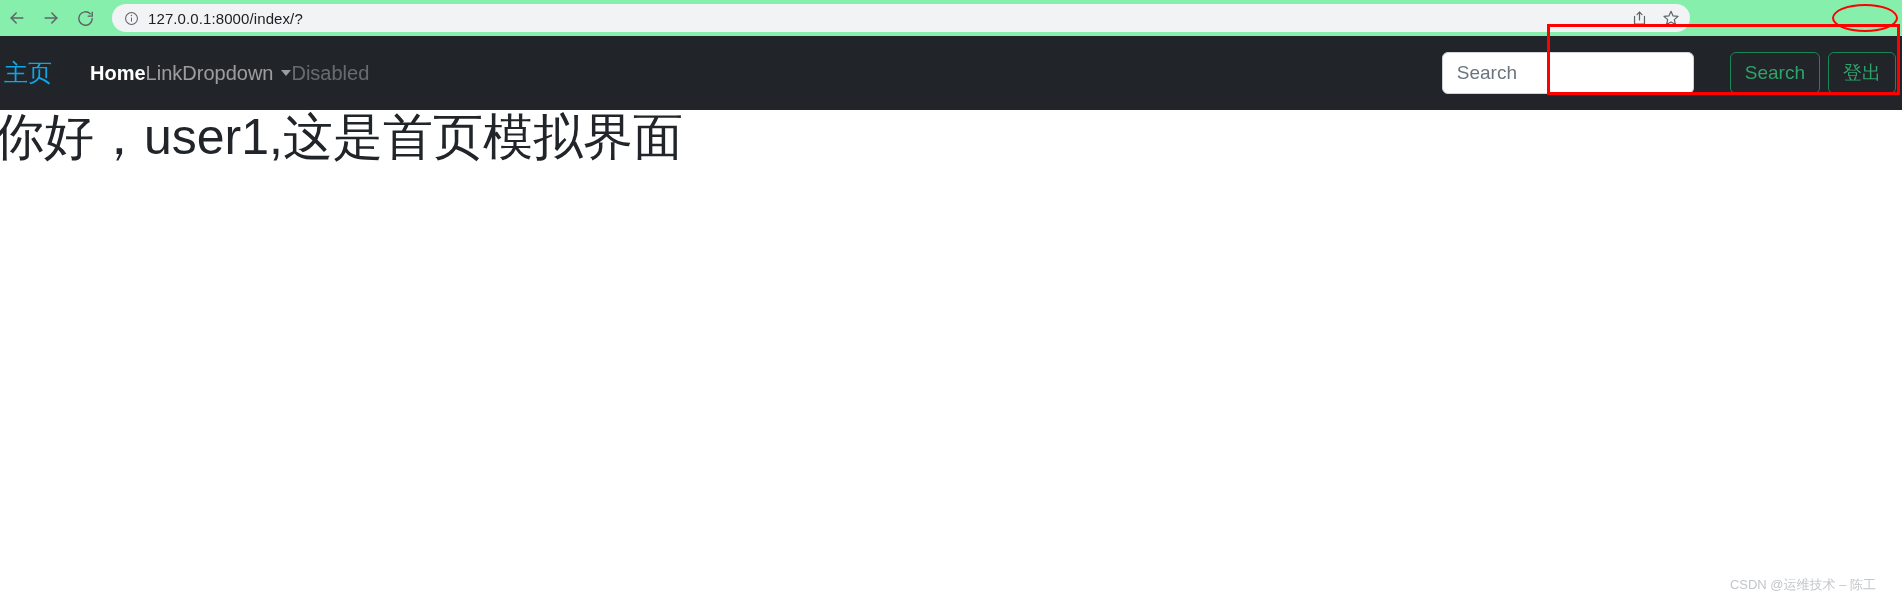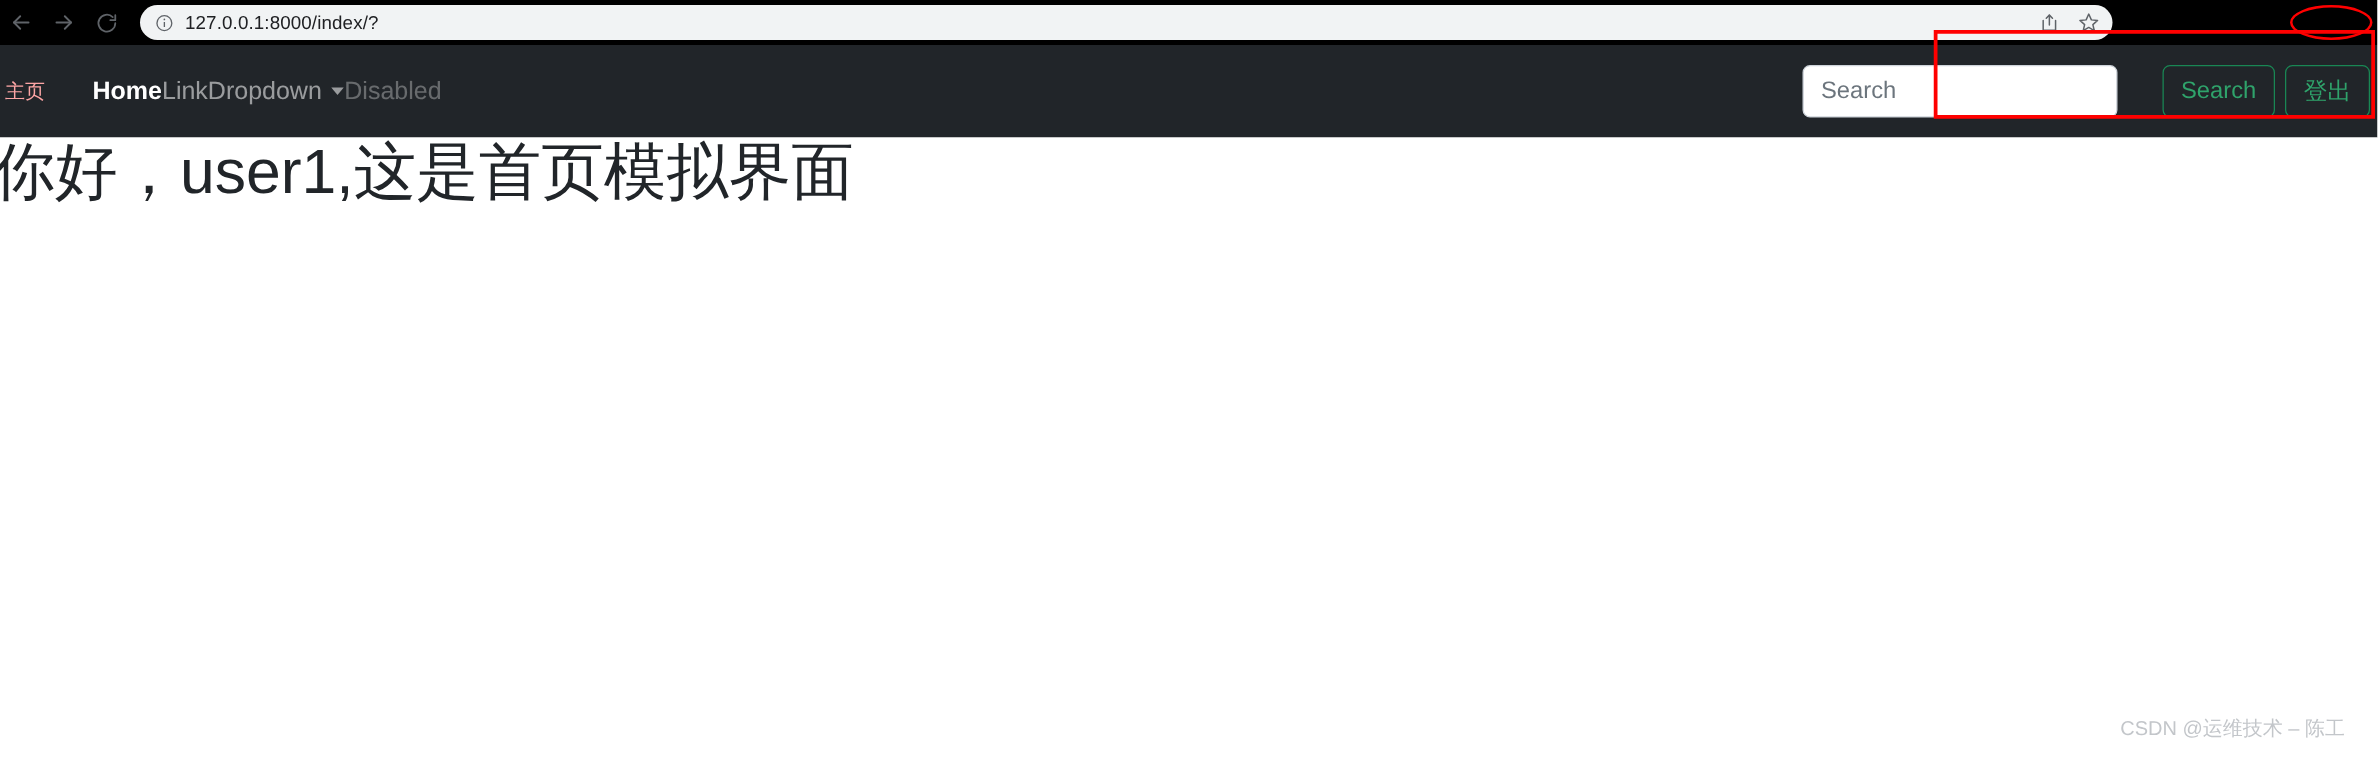--- a/index.html
+++ b/index.html
@@ -18,21 +18,21 @@
     height: 610px;
     background: #ffffff;
   }
 
   
   .browser-bar {
     position: absolute;
     left: 0; top: 0;
     width: 1902px;
     height: 36px;
-    background: #000000;
+    background: #86efac;
     display: flex;
     align-items: center;
   }
 
   .nav-btn {
     width: 34px;
     height: 34px;
     display: flex;
     align-items: center;
     justify-content: center;
@@ -161,22 +161,22 @@
     top: 36px;
     width: 1902px;
     height: 74px;
     background: #212529;
     display: flex;
     align-items: center;
     padding: 0 0 0 0;
   }
 
   .brand {
-    color: #fca5a5;
-    font-size: 16px;
+    color: #0ea5e9;
+    font-size: 24px;
     margin-left: 4px;
     margin-right: 38px;
     white-space: nowrap;
   }
 
   .nav-links {
     display: flex;
     align-items: center;
   }
   .nav-link {
@@ -270,21 +270,21 @@
     font-weight: normal;
     color: #212529;
     white-space: nowrap;
     line-height: 1.25;
   }
 
   .watermark {
     position: absolute;
     right: 26px;
     bottom: 16px;
-    font-size: 16px;
+    font-size: 13px;
     color: #c3c6ca;
     white-space: nowrap;
     margin-top: 36px;
   }
 </style>
 </head>
 <body>
 
 <div id="app">
 

